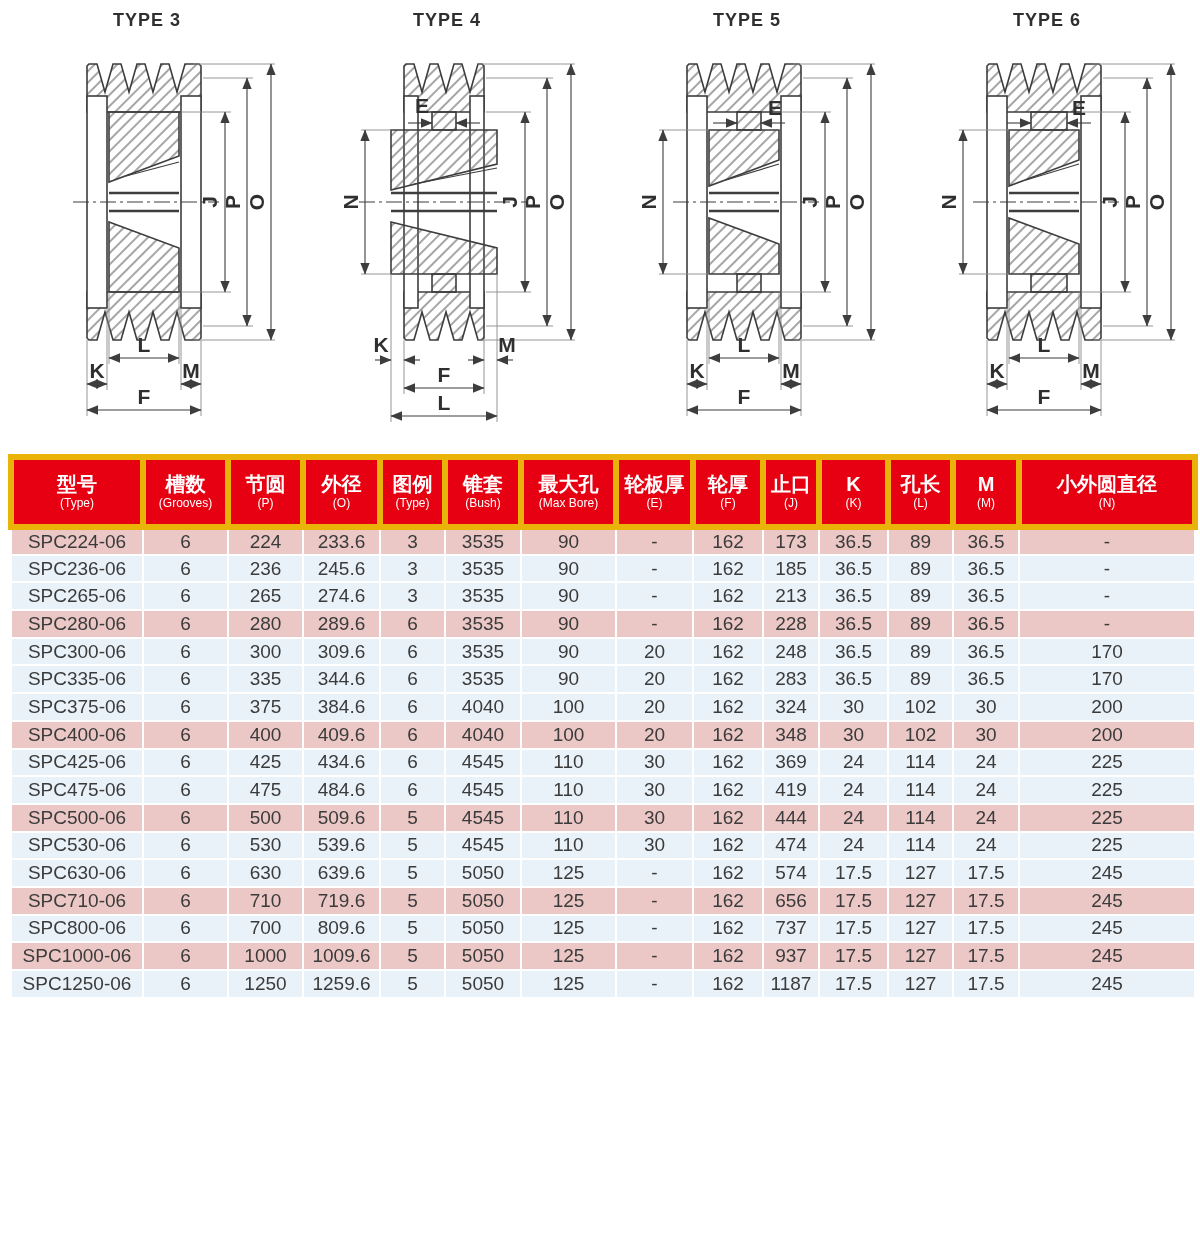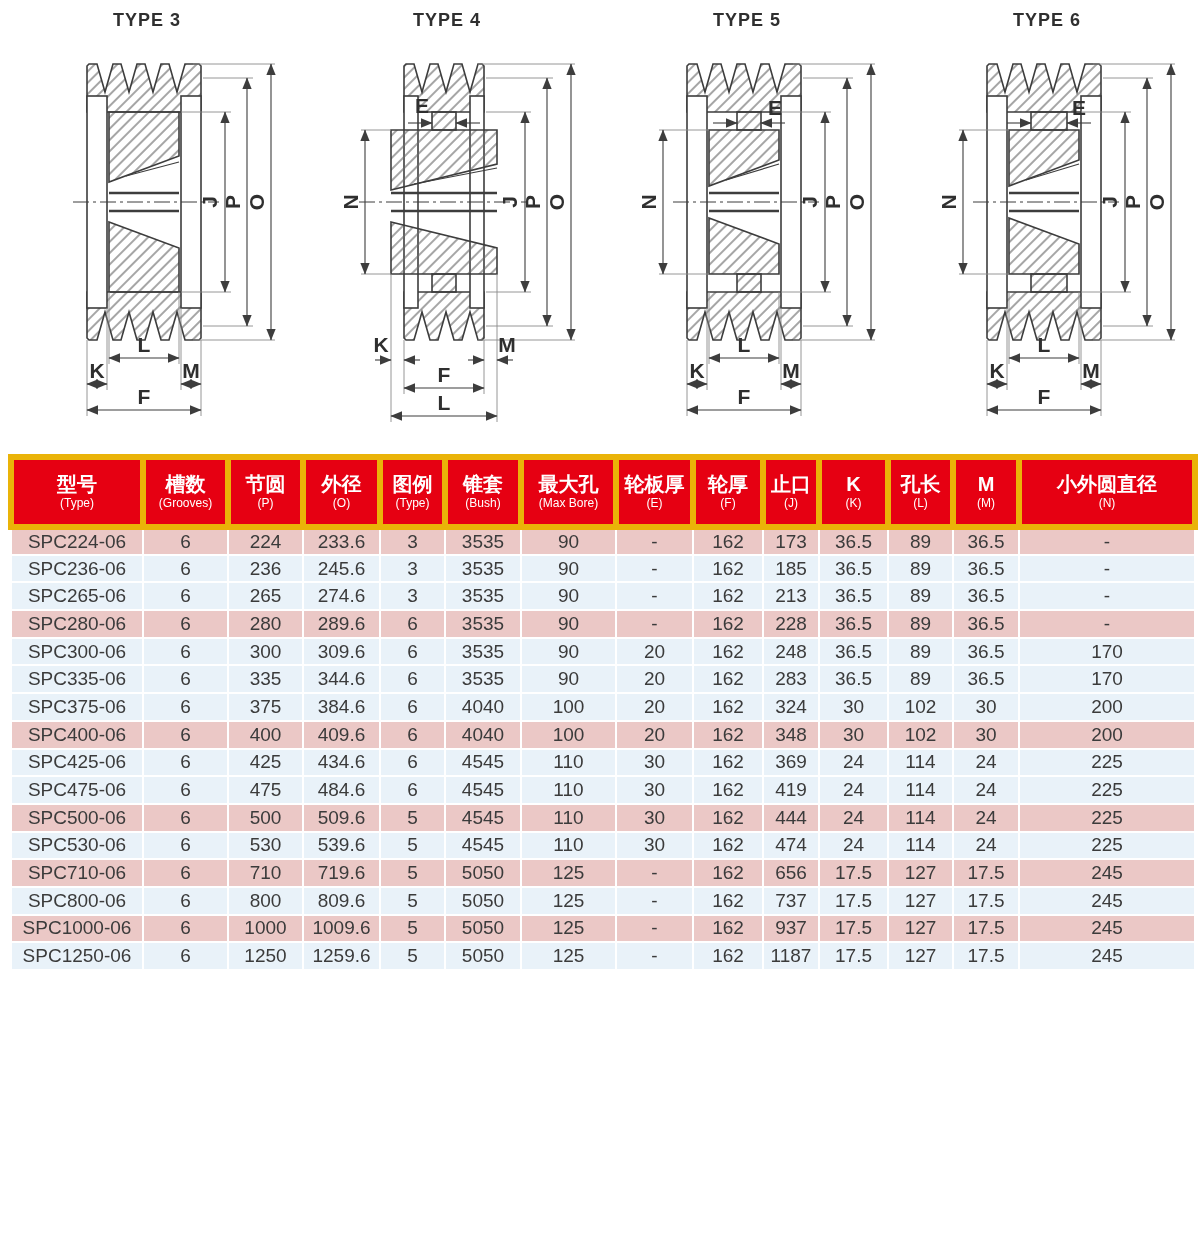--- a/index.html
+++ b/index.html
@@ -579,40 +579,56 @@
         <td>4545</td>
         <td>110</td>
         <td>30</td>
         <td>162</td>
         <td>474</td>
         <td>24</td>
         <td>114</td>
         <td>24</td>
         <td>225</td>
       </tr>
+      <tr class="blue">
+        <td>SPC630-06</td>
+        <td>6</td>
+        <td>630</td>
+        <td>639.6</td>
+        <td>5</td>
+        <td>5050</td>
+        <td>125</td>
+        <td>-</td>
+        <td>162</td>
+        <td>574</td>
+        <td>17.5</td>
+        <td>127</td>
+        <td>17.5</td>
+        <td>245</td>
+      </tr>
       <tr class="pink">
         <td>SPC710-06</td>
         <td>6</td>
         <td>710</td>
         <td>719.6</td>
         <td>5</td>
         <td>5050</td>
         <td>125</td>
         <td>-</td>
         <td>162</td>
         <td>656</td>
         <td>17.5</td>
         <td>127</td>
         <td>17.5</td>
         <td>245</td>
       </tr>
       <tr class="blue">
         <td>SPC800-06</td>
         <td>6</td>
-        <td>800</td>
+        <td>700</td>
         <td>809.6</td>
         <td>5</td>
         <td>5050</td>
         <td>125</td>
         <td>-</td>
         <td>162</td>
         <td>737</td>
         <td>17.5</td>
         <td>127</td>
         <td>17.5</td>

